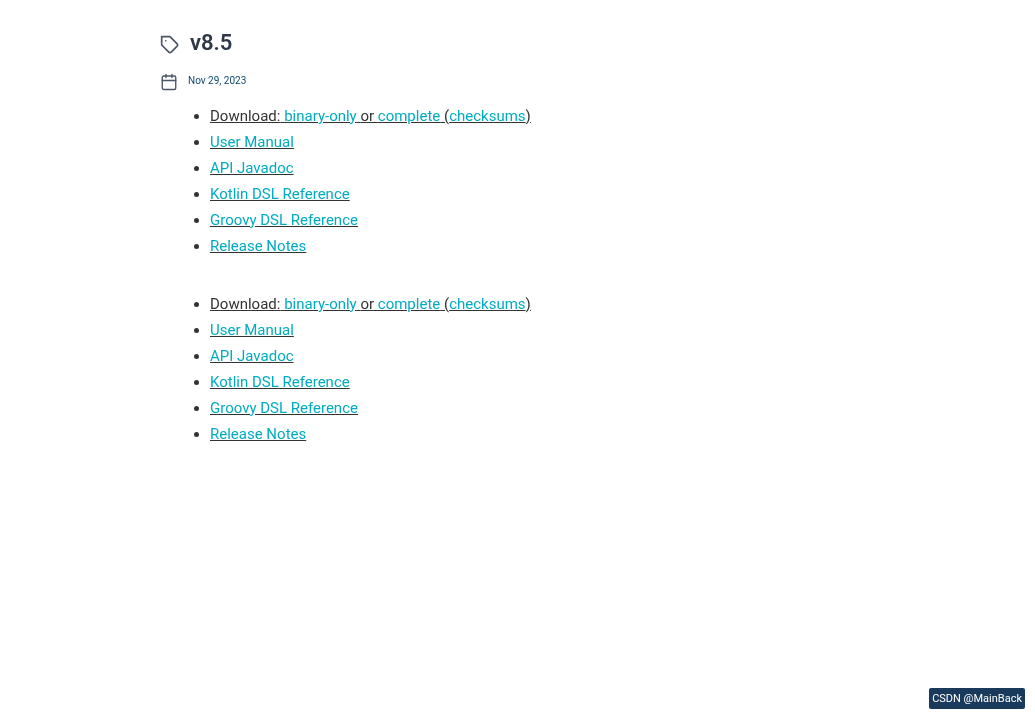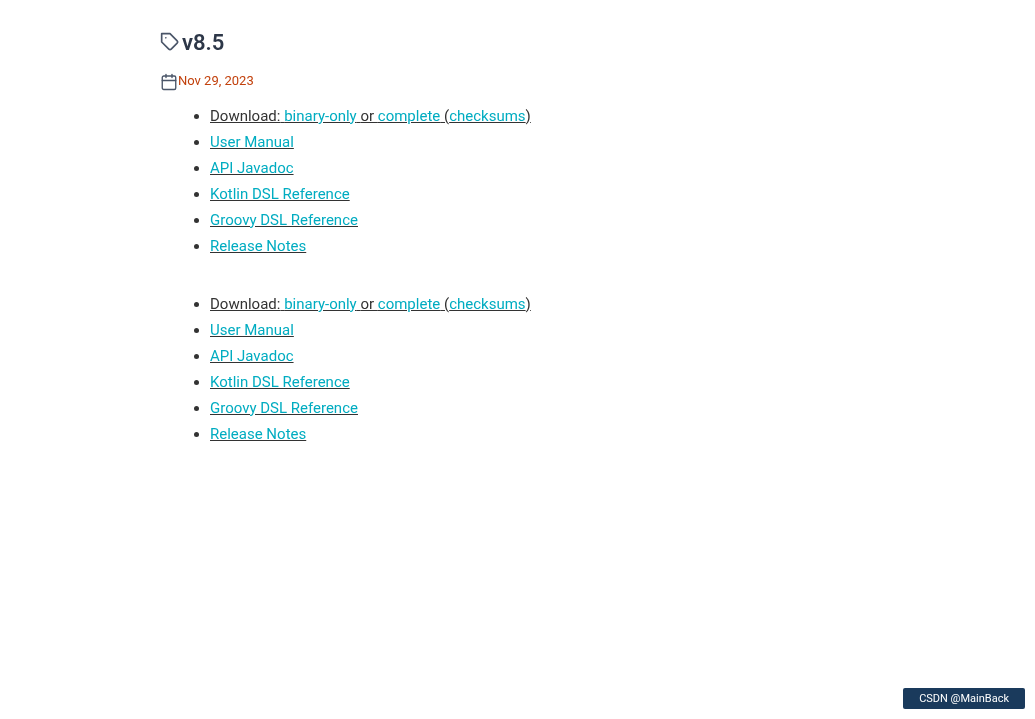--- a/index.html
+++ b/index.html
@@ -21,42 +21,43 @@
     .content {
       padding: 30px 160px 30px 160px;
     }
 
     .version-section {
       margin-bottom: 40px;
     }
 
     .version-header {
       display: flex;
-      align-items: flex-start;
-      gap: 2px;
+      align-items: flex-end;
+      gap: 10px;
       margin-bottom: 16px;
     }
 
     .tag-icon {
       color: #4a5568;
       font-size: 18px;
     }
 
     .version-title {
       font-size: 22px;
       font-weight: 600;
       color: #2d3748;
     }
 
     .date-row {
       display: flex;
       align-items: center;
+      gap: 10px;
       margin-bottom: 16px;
-      color: #c2410c;
-      font-size: 13px;
+      color: #0c4a6e;
+      font-size: 10px;
     }
 
     .calendar-icon {
       color: #4a5568;
       font-size: 16px;
     }
 
     .links-list {
       list-style: disc;
       padding-left: 50px;
@@ -82,21 +83,21 @@
       color: #333;
     }
 
     .watermark {
       position: fixed;
       bottom: 10px;
       right: 10px;
       background-color: #1a3a5c;
       color: #fff;
       font-size: 11px;
-      padding: 4px 16px;
+      padding: 4px 3px;
       border-radius: 2px;
     }
 
     .calendar-svg {
       width: 18px;
       height: 18px;
       vertical-align: middle;
     }
 
     .tag-svg {

